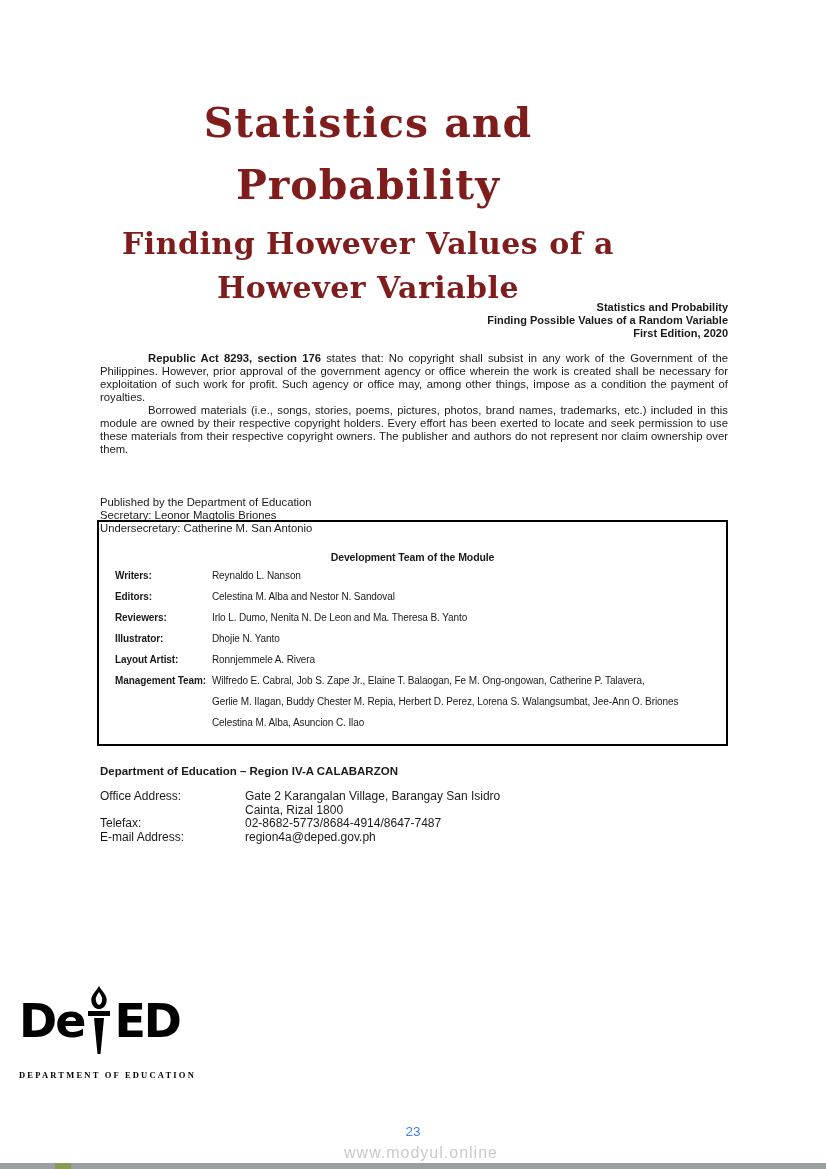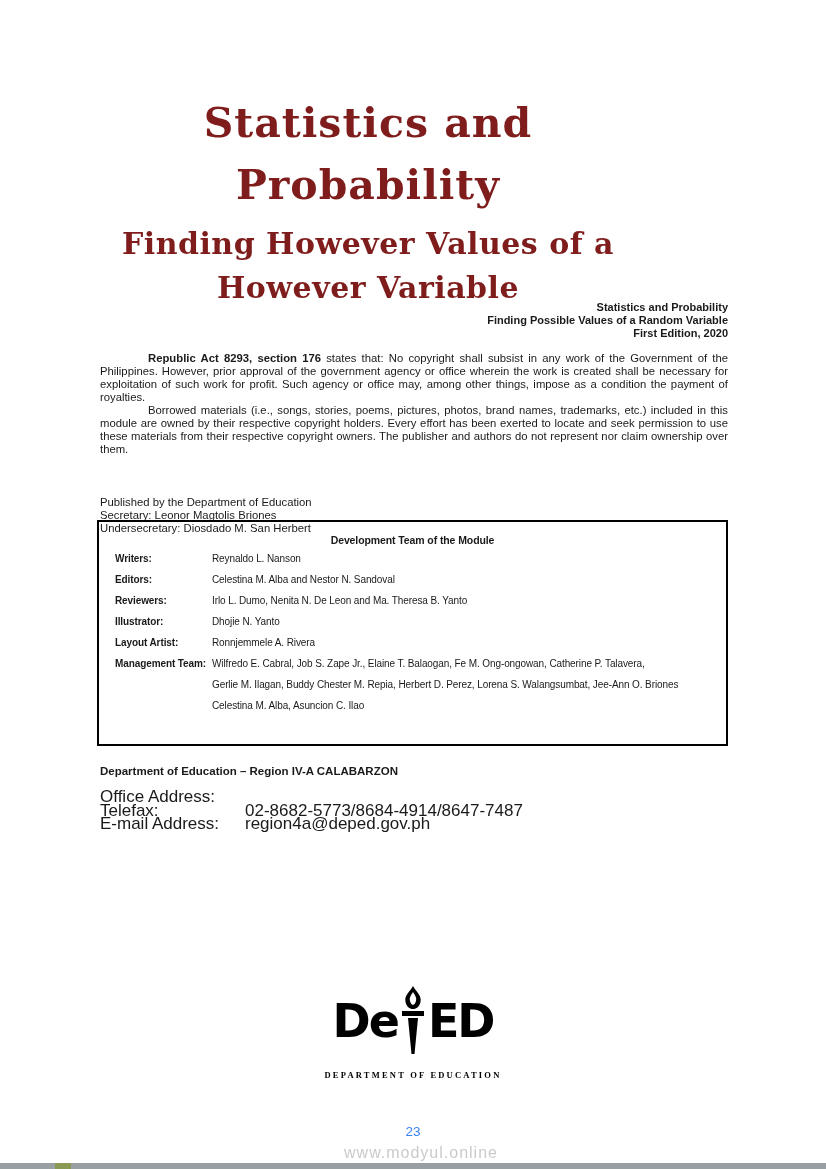--- a/index.html
+++ b/index.html
@@ -26,44 +26,44 @@
   }
   .para1 { top:352px; }
   .para2 { top:404px; }
   .publisher {
     position:absolute; top:468px; left:100px; width:628px;
     font-size:11.3px; line-height:13px;margin-top:28px;
   }
 
   .devbox {
     position:absolute; top:520px; left:97px; width:631px; height:226px;
-    border:2px solid #000; padding:12px 16px 0 16px;
+    border:2px solid #000; padding:29px 16px 0 16px;
     font-size:10px; letter-spacing:-0.1px;
   }
   .dt-title { text-align:center; font-weight:bold; font-size:10.5px; margin-bottom:7px; }
   .dt-row { display:flex; margin-bottom:10px; line-height:11px; }
   .dt-label { width:97px; flex-shrink:0; font-weight:bold; }
   .dt-value { flex:1; }
   .dt-line { margin-bottom:10px; }
   .dt-line:last-child { margin-bottom:0; }
 
   .region-heading {
     position:absolute; top:765px; left:100px; width:628px;
     font-size:11.5px; font-weight:bold;
   }
   .contacts {
     position:absolute; top:790px; left:100px; width:628px;
-    font-size:17px; line-height:13.5px;
+    font-size:12px; line-height:13.5px;
   }
   .c-row { display:flex; }
   .c-label { width:145px; flex-shrink:0; }
   .c-value { flex:1; }
 
   .logo {
-    position:absolute; top:984px; left:0; width:826px; text-align:center; color:#000;
+    position:absolute; top:984px; left:0; width:826px; text-align:left; color:#000;padding-left:19px;
   }
   .logo-main {
     display:inline-flex; align-items:flex-start;
     font-family:"DejaVu Sans", sans-serif; font-weight:bold;
     font-size:46px; line-height:46px; letter-spacing:-2px;
     padding-top:14px;
   }
   .torch-svg { margin:-12px 1px 0 1px; }
   .logo-sub {
     font-family:"Liberation Serif", serif; font-size:8.5px; font-weight:bold;
@@ -107,21 +107,21 @@
     <div>First Edition, 2020</div>
   </div>
 
   <p class="para para1"><b>Republic Act 8293, section 176</b><span> states that: No copyright shall subsist in any work of the Government of the Philippines. However, prior approval of the government agency or office wherein the work is created shall be necessary for exploitation of such work for profit. Such agency or office may, among other things, impose as a condition the payment of royalties.</span></p>
 
   <p class="para para2">Borrowed materials (i.e., songs, stories, poems, pictures, photos, brand names, trademarks, etc.) included in this module are owned by their respective copyright holders. Every effort has been exerted to locate and seek permission to use these materials from their respective copyright owners. The publisher and authors do not represent nor claim ownership over them.</p>
 
   <div class="publisher">
     <div>Published by the Department of Education</div>
     <div>Secretary: Leonor Magtolis Briones</div>
-    <div>Undersecretary: Diosdado M. San Herbert</div>
+    <div>Undersecretary: Catherine M. San Antonio</div>
   </div>
 
   <div class="devbox">
     <div class="dt-title">Development Team of the Module</div>
 
     <div class="dt-row">
       <div class="dt-label">Writers:</div>
       <div class="dt-value">
           <div class="dt-line">Reynaldo L. Nanson</div>
         </div>
@@ -163,20 +163,24 @@
         <div class="dt-line">Celestina M. Alba, Asuncion C. Ilao</div>
       </div>
     </div>
   </div>
 
   <div class="region-heading">Department of Education – Region IV-A CALABARZON</div>
 
   <div class="contacts">
     <div class="c-row">
       <div class="c-label">Office Address:</div>
+      <div class="c-value">
+        <div>Gate 2 Karangalan Village, Barangay San Isidro</div>
+        <div>Cainta, Rizal 1800</div>
+      </div>
     </div>
     <div class="c-row">
       <div class="c-label">Telefax:</div>
       <div class="c-value">
           <div>02-8682-5773/8684-4914/8647-7487</div>
         </div>
     </div>
     <div class="c-row">
       <div class="c-label">E-mail Address:</div>
       <div class="c-value">

